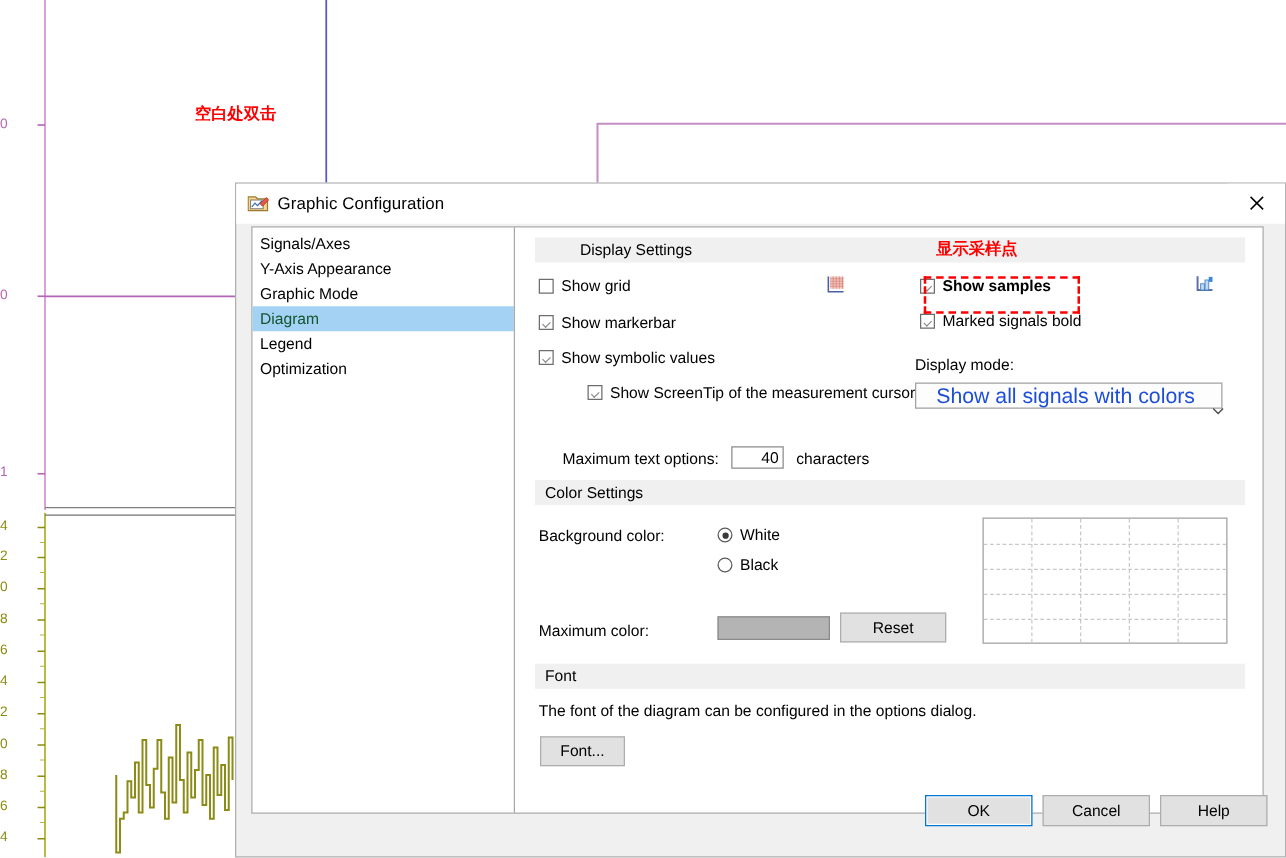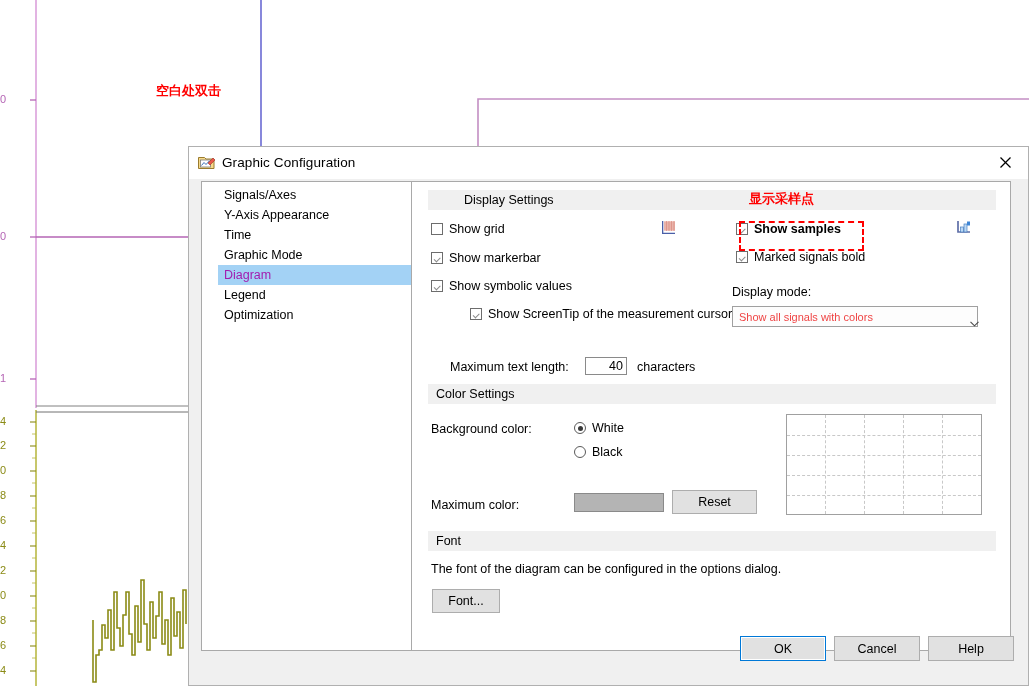--- a/index.html
+++ b/index.html
@@ -56,23 +56,23 @@
   #close-btn svg{display:block;}
 
   
   #nav-list{
     position:absolute;left:12px;top:34px;width:217px;height:470px;
     background:#fff;border:1px solid #a9a9a9;box-sizing:border-box;
     padding-top:3px;
   }
   .nav-item{
     height:20px;line-height:20px;padding-left:6px;font-size:12.5px;color:#000;
-    white-space:nowrap;cursor:default;margin-left:16px;
-  }
-  .nav-item.selected{background:#a3d2f5;color:#a21caf;}
+    white-space:nowrap;cursor:default;
+  }
+  .nav-item.selected{background:#a3d2f5;color:#14532d;}
 
   
   #content-panel{
     position:absolute;left:222px;top:34px;width:600px;height:470px;
     background:#fff;border:1px solid #a9a9a9;box-sizing:border-box;
   }
   #content-inner{position:absolute;left:0;top:0;right:0;bottom:0;overflow:hidden;}
 
   .group-header{
     position:absolute;left:16px;height:20px;width:568px;background:#f0f0f0;
@@ -97,21 +97,21 @@
   .num-input{
     position:absolute;width:42px;height:18px;border:1px solid #8a8a8a;
     background:#fff;box-sizing:border-box;text-align:right;
     font-size:12.5px;font-family:"Liberation Sans","DejaVu Sans",sans-serif;
     padding:0 3px;line-height:16px;color:#000;
   }
 
   .combo{
     position:absolute;height:21px;border:1px solid #a0a0a0;background:#fdfdfd;
     box-sizing:border-box;display:flex;align-items:center;
-    padding-left:6px;font-size:11px;color:#ef4444;
+    padding-left:16px;font-size:17px;color:#1d4ed8;
   }
   .combo .arrow{
     position:absolute;right:7px;top:50%;transform:translateY(-60%);
     width:0;height:0;
   }
 
   .radio-row{position:absolute;display:flex;align-items:center;}
   .radio{
     width:12px;height:12px;border:1px solid #5a5a5a;border-radius:50%;
     background:#fff;box-sizing:border-box;position:relative;margin-right:6px;flex:none;
@@ -246,21 +246,20 @@
       <svg width="13" height="13" viewBox="0 0 13 13">
         <line x1="1.5" y1="1.5" x2="11.5" y2="11.5" stroke="#000" stroke-width="1.2"></line>
         <line x1="11.5" y1="1.5" x2="1.5" y2="11.5" stroke="#000" stroke-width="1.2"></line>
       </svg>
     </div>
   </div>
 
   <div id="nav-list">
     <div class="nav-item"><span>Signals/Axes</span></div>
     <div class="nav-item"><span>Y-Axis Appearance</span></div>
-    <div class="nav-item"><span>Time</span></div>
     <div class="nav-item"><span>Graphic Mode</span></div>
     <div class="nav-item selected"><span>Diagram</span></div>
     <div class="nav-item"><span>Legend</span></div>
     <div class="nav-item"><span>Optimization</span></div>
   </div>
 
   <div id="content-panel">
     <div id="content-inner">
 
       <div class="group-header" style="top:8px;padding-left:36px;">Display Settings</div>
@@ -323,21 +322,21 @@
 
       <div class="combo" style="left:320px;top:124px;width:246px;">
         <span>Show all signals with colors</span>
         <span class="arrow">
           <svg width="9" height="6" viewBox="0 0 9 6">
               <polyline points="0.5,0.8 4.5,4.8 8.5,0.8" fill="none" stroke="#4a4a4a" stroke-width="1.1"></polyline>
             </svg>
         </span>
       </div>
 
-      <div class="static-label" style="left:38px;top:178px;">Maximum text length:</div>
+      <div class="static-label" style="left:38px;top:178px;">Maximum text options:</div>
       <div class="num-input" style="left:173px;top:175px;">40</div>
       <div class="static-label" style="left:225px;top:178px;">characters</div>
 
       <div class="group-header" style="top:202px;">Color Settings</div>
 
       <div class="static-label" style="left:19px;top:240px;">Background color:</div>
 
       <div class="radio-row" style="left:162px;top:239px;">
         <span class="radio checked"></span>
         <span class="radio-label">White</span>

